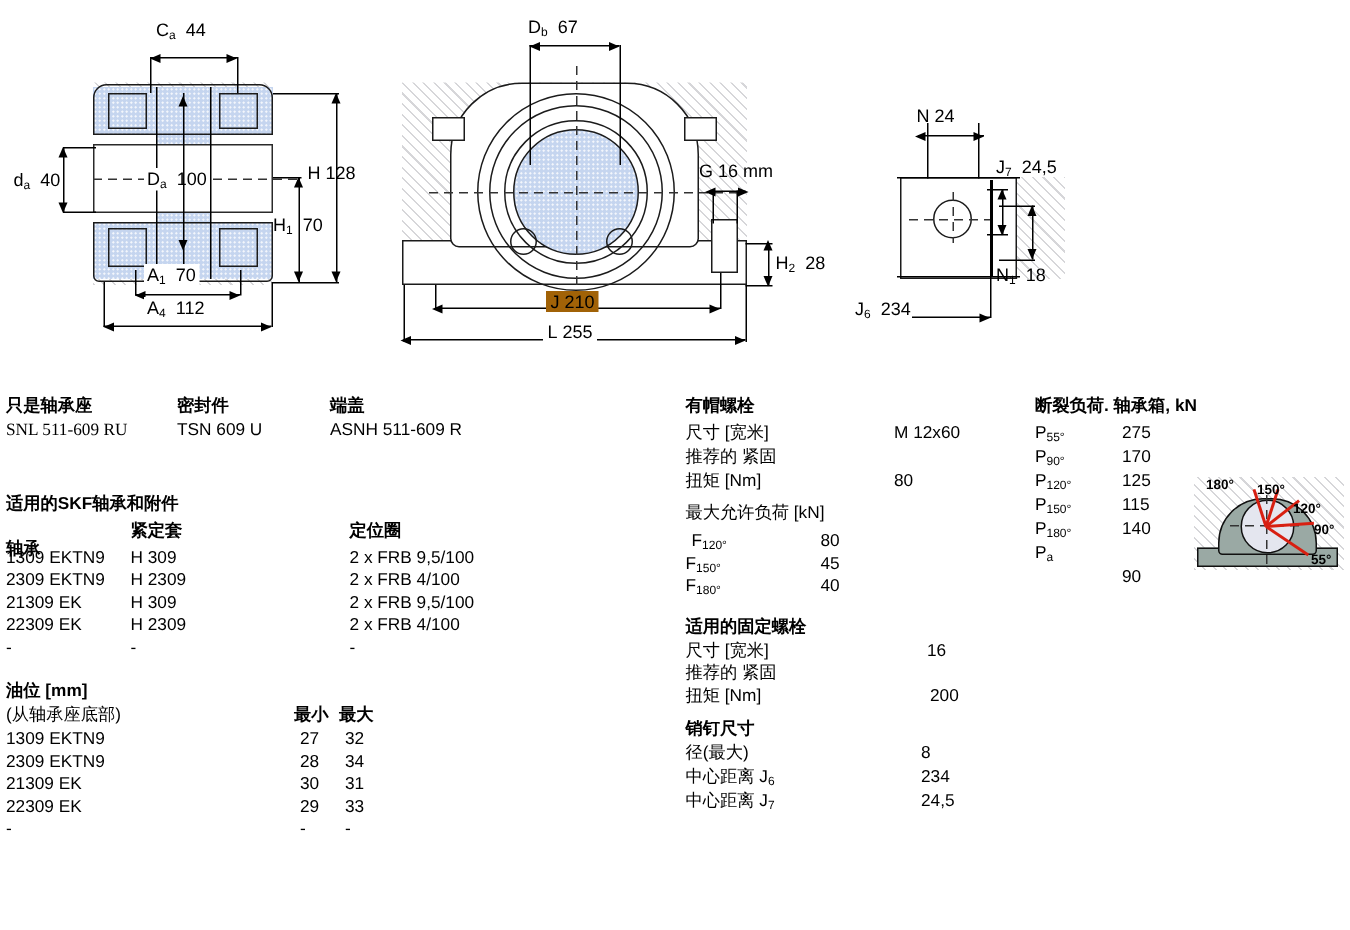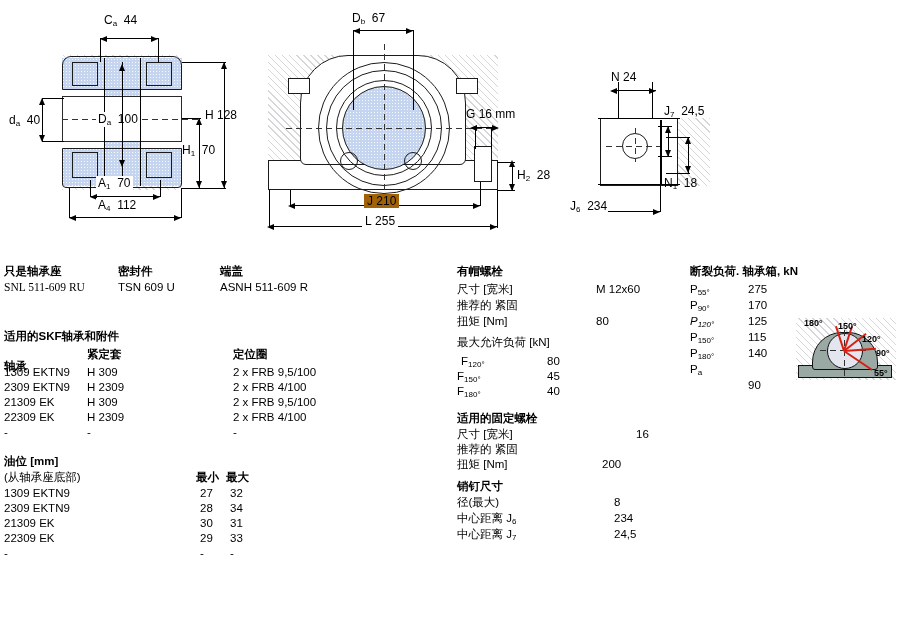--- a/index.html
+++ b/index.html
@@ -349,24 +349,24 @@
     </div>
     <div style="position:absolute;left:457px;top:385px;">
       <span class="t" style="left:0;top:0;"><span>F</span><span class="sub">180°</span></span>
       <span class="t" style="left:90px;top:0;">40</span>
     </div>
   </div>
 
   <div>
     <div class="t b" style="left:457px;top:412px;">适用的固定螺栓</div>
     <div class="t" style="left:457px;top:428px;">尺寸 [宽米]</div>
-    <div class="t" style="left:636px;top:428px;text-align:center;">16</div>
+    <div class="t" style="left:618px;top:428px;text-align:center;">16</div>
     <div class="t" style="left:457px;top:443px;">推荐的 紧固</div>
     <div class="t" style="left:457px;top:458px;">扭矩 [Nm]</div>
-    <div class="t" style="left:602px;top:458px;text-align:center;">200</div>
+    <div class="t" style="left:620px;top:458px;text-align:center;">200</div>
   </div>
 
   <div>
     <div class="t b" style="left:457px;top:480px;">销钉尺寸</div>
 
     <div>
       <span class="t" style="left:457px;top:496px;"><span>径(最大)</span><span class="sub"></span></span>
       <span class="t" style="left:614px;top:496px;">8</span>
     </div>
     <div>
@@ -384,21 +384,21 @@
 
     <div>
       <span class="t" style="left:690px;top:283px;"><span>P</span><span class="sub">55°</span></span>
       <span class="t" style="left:748px;top:283px;">275</span>
     </div>
     <div>
       <span class="t" style="left:690px;top:299px;"><span>P</span><span class="sub">90°</span></span>
       <span class="t" style="left:748px;top:299px;">170</span>
     </div>
     <div>
-      <span class="t" style="left:690px;top:315px;font-style:italic;"><span>P</span><span class="sub">120°</span></span>
+      <span class="t" style="left:690px;top:315px;"><span>P</span><span class="sub">120°</span></span>
       <span class="t" style="left:748px;top:315px;">125</span>
     </div>
     <div>
       <span class="t" style="left:690px;top:331px;"><span>P</span><span class="sub">150°</span></span>
       <span class="t" style="left:748px;top:331px;">115</span>
     </div>
     <div>
       <span class="t" style="left:690px;top:347px;"><span>P</span><span class="sub">180°</span></span>
       <span class="t" style="left:748px;top:347px;">140</span>
     </div>

